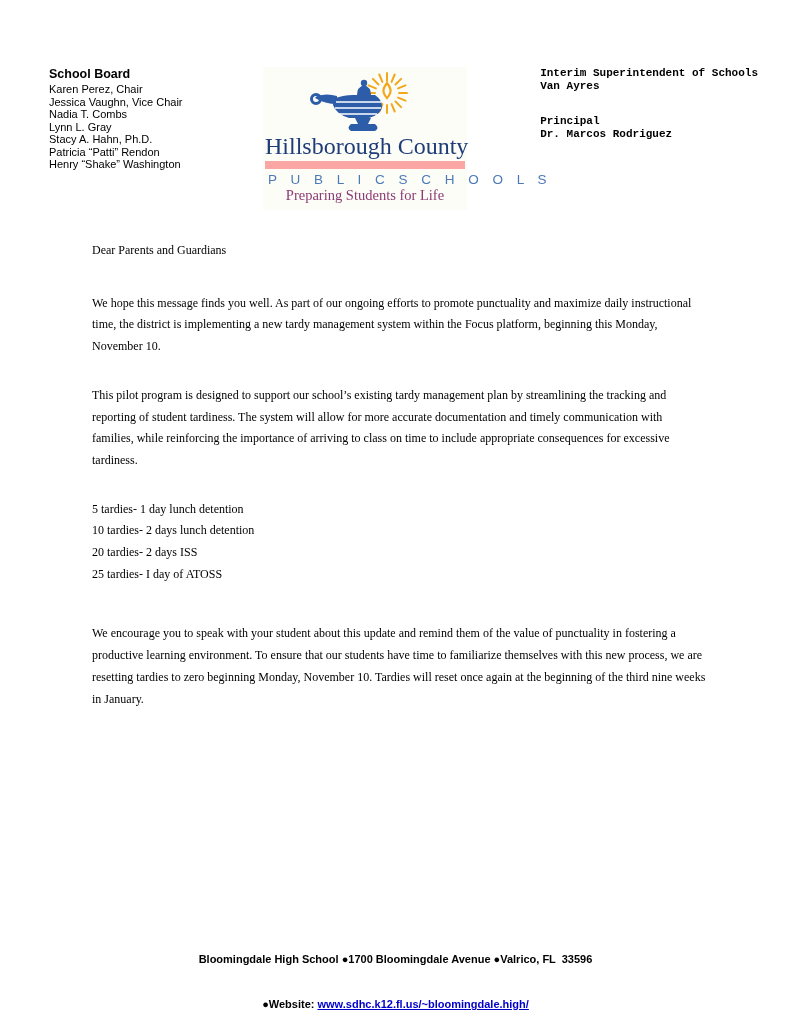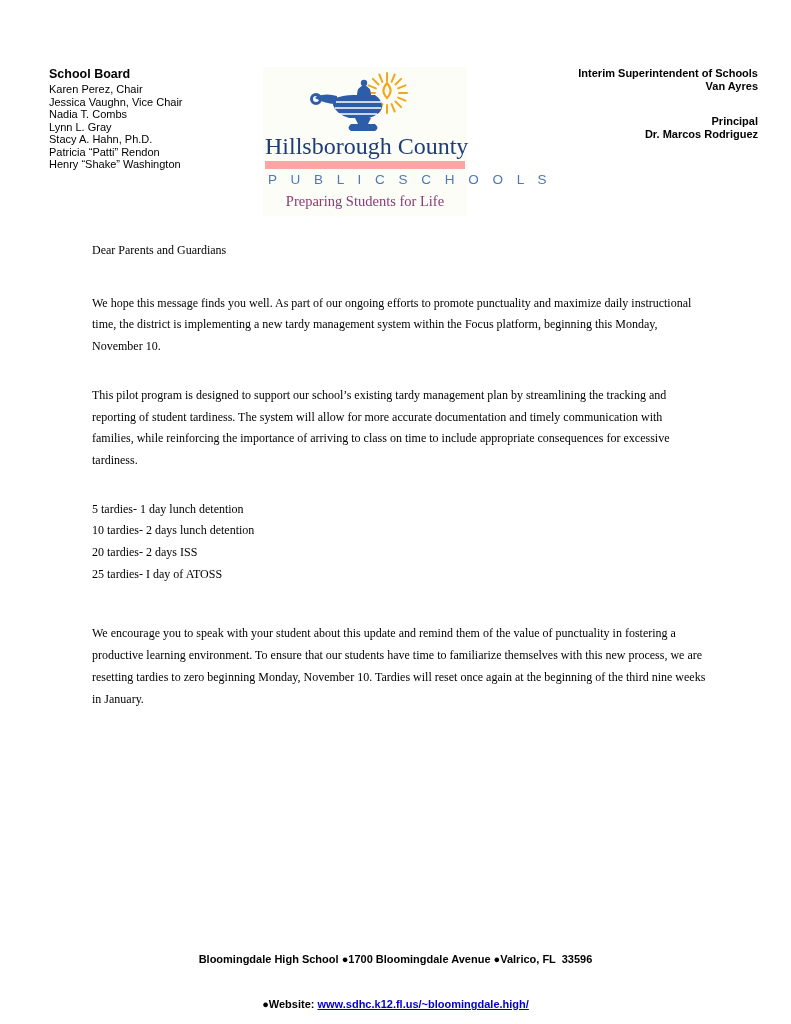--- a/index.html
+++ b/index.html
@@ -34,31 +34,31 @@
     font-size:24px; font-weight:400;
     color:#1d3c78; line-height:26px;
     border-bottom:8px solid #fca5a5;
     padding-bottom:2px; margin-bottom:3px;
     white-space:nowrap;
   }
   .logo-sub {
     font-family:"Liberation Sans", sans-serif;
     font-size:13.5px; color:#4b7ab7;
     letter-spacing:5px; margin-left:3px;
-    white-space:nowrap; margin-bottom:6px;
+    white-space:nowrap; margin-bottom:0;
   }
   .logo-tagline {
     font-family:"Liberation Serif", serif;
     font-size:14.5px; color:#8c3a75;
     white-space:nowrap;
   }
 
   .admin {
-    margin-left:auto; text-align:right;
-    font-size:11px; line-height:13px; font-weight:700;
+    margin-left:auto; text-align:left;
+    font-size:11px; line-height:13px; font-weight:700;font-family:Liberation Mono, monospace;
   }
   .admin-gap { height:22px; }
 
   
   .letter {
     position:absolute; top:240px; left:92px; width:614px;
     font-size:12px; line-height:21.7px;
   }
   .letter p { margin:0 0 27px; }
   .letter p.salutation { margin-bottom:31px; }

